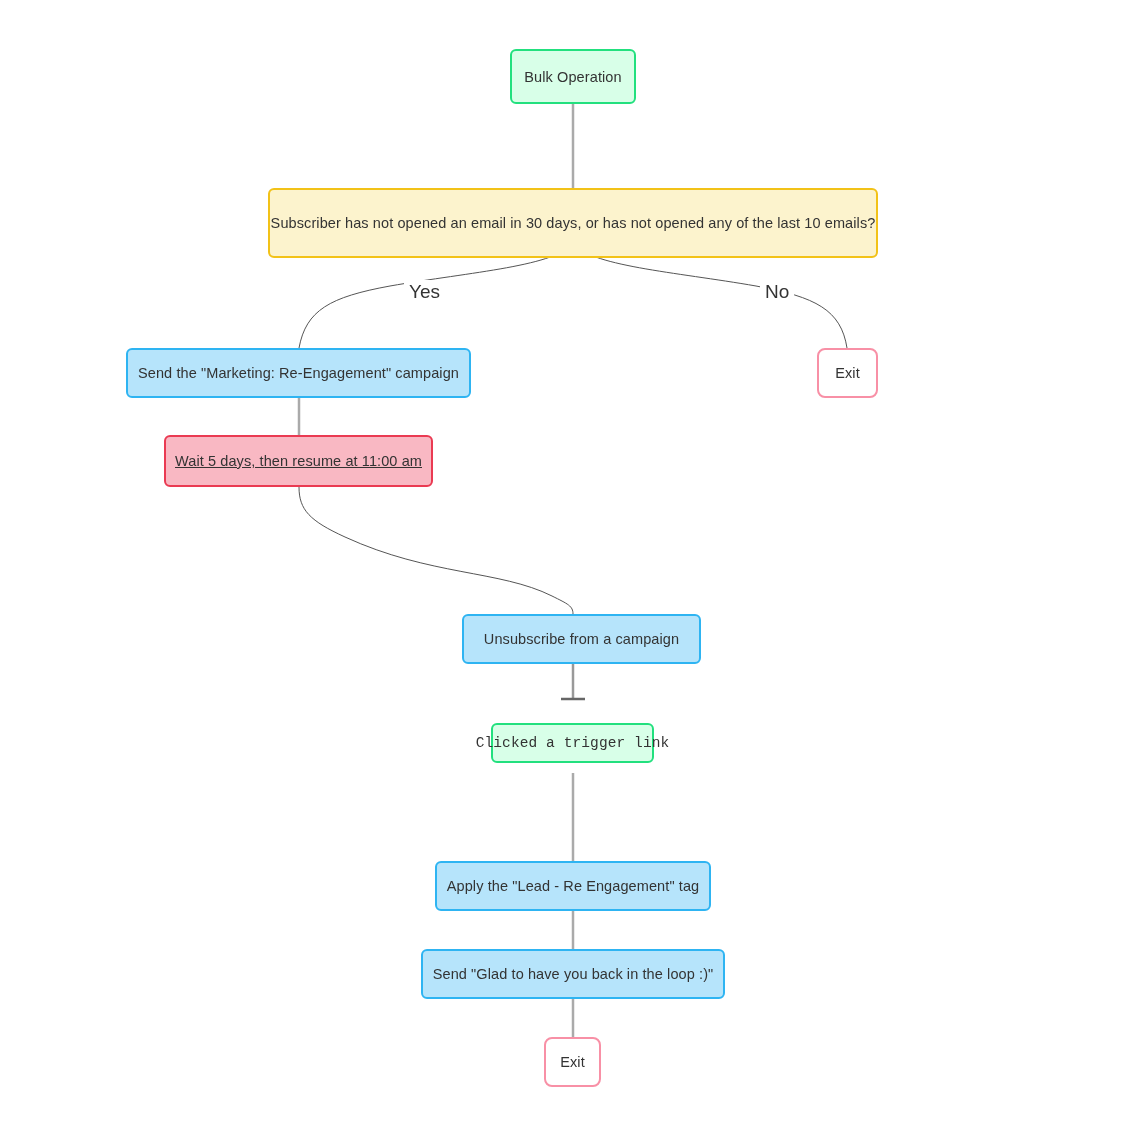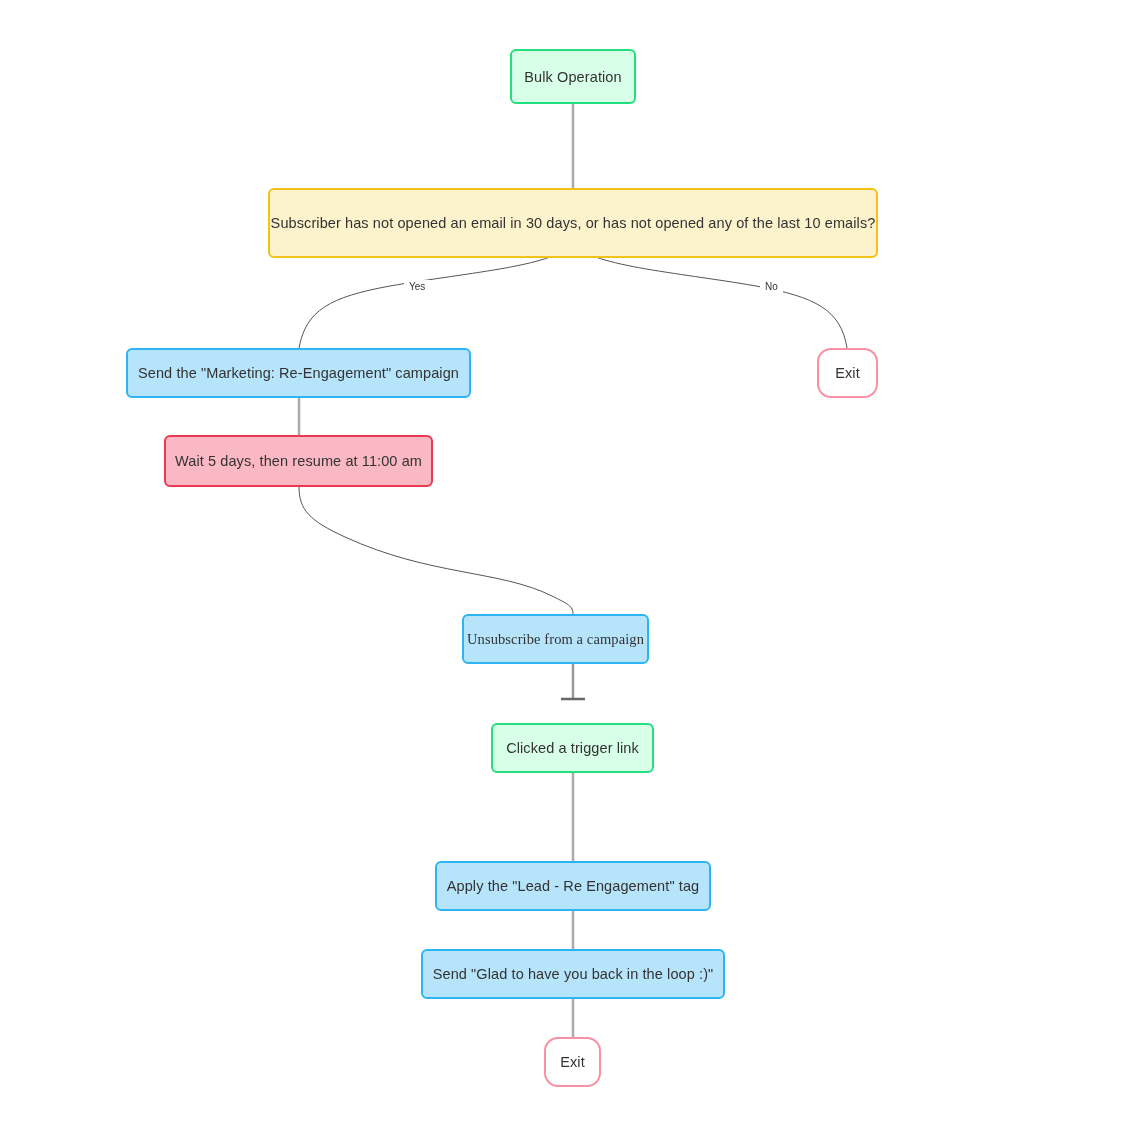--- a/index.html
+++ b/index.html
@@ -37,25 +37,25 @@
     color: #333333;
     letter-spacing: 0.1px;
     text-align: center;
     padding: 0 14px;
     white-space: nowrap;
     z-index: 2;
   }
   .node-green  { background: #d8ffe8; border-color: #22e07e; }
   .node-yellow { background: #fcf3cd; border-color: #f2c218; }
   .node-blue   { background: #b6e4fb; border-color: #2eb4f2; }
-  .node-red    { background: #f9b8c3; border-color: #ea3a52; }
-  .node-exit   { background: #ffffff; border-color: #f890a6; border-radius: 14px; }
+  .node-red    { background: #f9b8c3; border-color: #ea3a52; text-decoration: underline; }
+  .node-exit   { background: #ffffff; border-color: #f890a6; border-radius: 8px; }
   .edge-label {
     position: absolute;
-    font-size: 10px;
+    font-size: 19px;
     color: #333333;
     background: #ffffff;
     padding: 1px 5px;
     z-index: 3;
     white-space: nowrap;
   }
 </style>
 </head>
 <body>
 
@@ -86,23 +86,23 @@
   <div class="node node-green" style="left:510px; top:49px; width:126px; height:55px;">Bulk Operation</div>
 
   <div class="node node-yellow" style="left:268px; top:188px; width:610px; height:70px;">Subscriber has not opened an email in 30 days, or has not opened any of the last 10 emails?</div>
 
   <div class="node node-blue" style="left:126px; top:348px; width:345px; height:50px;">Send the "Marketing: Re-Engagement" campaign</div>
 
   <div class="node node-exit" style="left:817px; top:348px; width:61px; height:50px;">Exit</div>
 
   <div class="node node-red" style="left:164px; top:435px; width:269px; height:52px;">Wait 5 days, then resume at 11:00 am</div>
 
-  <div class="node node-blue" style="left:462px; top:614px; width:187px; height:50px;font-family:Liberation Serif, serif;">Unsubscribe from a campaign</div>
+  <div class="node node-blue" style="left:462px; top:614px; width:239px; height:50px;">Unsubscribe from a campaign</div>
 
-  <div class="node node-green" style="left:491px; top:723px; width:163px; height:50px;">Clicked a trigger link</div>
+  <div class="node node-green" style="left:491px; top:723px; width:163px; height:40px;font-family:Liberation Mono, monospace;">Clicked a trigger link</div>
 
   <div class="node node-blue" style="left:435px; top:861px; width:276px; height:50px;">Apply the "Lead - Re Engagement" tag</div>
 
   <div class="node node-blue" style="left:421px; top:949px; width:304px; height:50px;">Send "Glad to have you back in the loop :)"</div>
 
   <div class="node node-exit" style="left:544px; top:1037px; width:57px; height:50px;">Exit</div>
 
   <div class="edge-label" style="left:404px; top:280px;">Yes</div>
   <div class="edge-label" style="left:712px; top:280px;margin-left:48px;">No</div>
 

